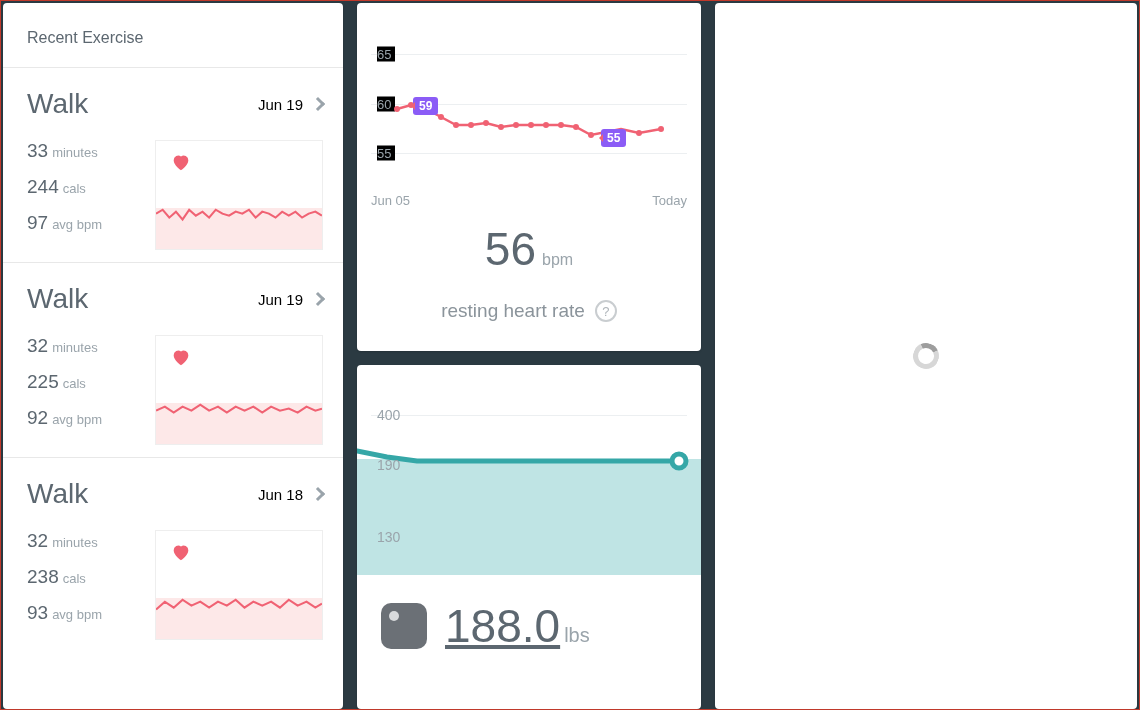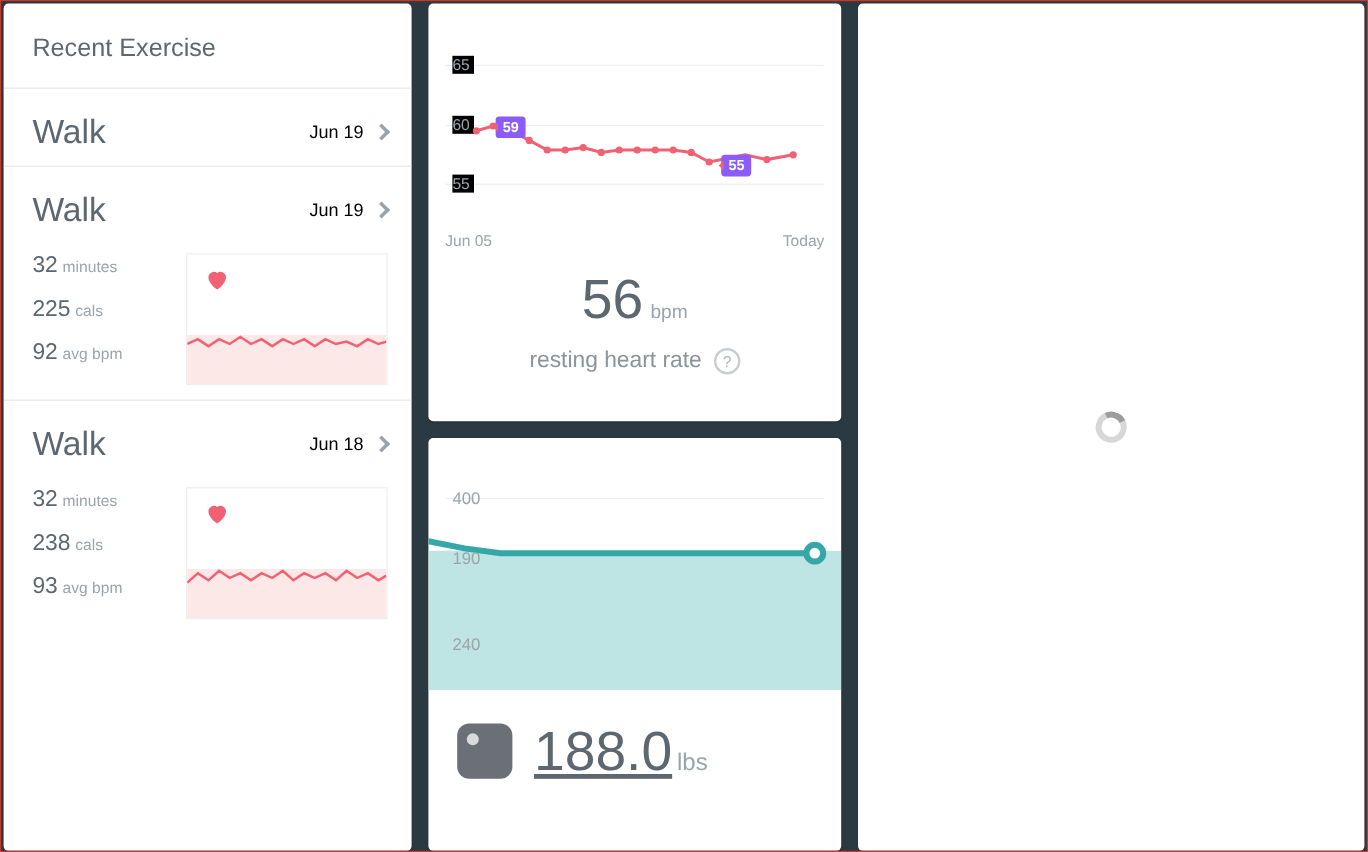--- a/index.html
+++ b/index.html
@@ -19,21 +19,21 @@
   .card {
     background: #fff;
     border-radius: 4px;
     overflow: hidden;
     box-shadow: 0 1px 2px rgba(0,0,0,.15);
   }
   
   .ex-card { height: 100%; display: flex; flex-direction: column; }
   .ex-title {
     padding: 26px 24px 20px 24px;
-    font-size: 21px; font-weight: 400; color: #5c6770;
+    font-size: 16px; font-weight: 400; color: #5c6770;
   }
   .ex-item { border-top: 1px solid #e8e8e8; padding: 20px 20px 12px 24px; }
   .ex-head {
     display: flex; align-items: center; justify-content: space-between;
     cursor: pointer;
   }
   .ex-type { font-size: 28px; font-weight: 300; color: #5c6770; }
   .ex-date { display: flex; align-items: center; gap: 10px; color: #000000; font-size: 15px; font-weight: 500; }
   .chev { width: 10px; height: 10px; border-top: 3px solid #9aa4ab; border-right: 3px solid #9aa4ab; transform: rotate(45deg); }
   .ex-body { display: flex; margin-top: 20px; gap: 18px; }
@@ -53,21 +53,21 @@
 
   
   .hr-card { height: 348px; position: relative; padding: 14px 0 0 0; }
   .hr-chart { position: relative; height: 170px; margin: 0 14px; }
   .grid-line { position: absolute; left: 0; right: 0; border-top: 1px solid #eceff1; }
   .grid-lbl { position: absolute; left: 6px; transform: translateY(-50%); font-size: 13px; color: #9aa4ab; background:#000000; padding-right:4px;}
   .hr-xaxis { display:flex; justify-content:space-between; font-size:13px; color:#9aa4ab; padding: 6px 14px 0 14px;}
   .hr-big { text-align:center; margin-top: 14px; }
   .hr-big .num { font-size: 46px; font-weight:300; color:#5c6770; }
   .hr-big .unit { font-size: 16px; color:#9aa4ab; margin-left:6px; }
-  .hr-sub { text-align:center; margin-top:14px; font-size:19px; color:#8b949b; display:flex; align-items:center; justify-content:center; gap:10px;}
+  .hr-sub { text-align:center; margin-top:24px; font-size:19px; color:#8b949b; display:flex; align-items:center; justify-content:center; gap:10px;}
   .qmark { width:22px; height:22px; border:2px solid #c9cdd0; border-radius:50%; display:inline-flex; align-items:center; justify-content:center; font-size:13px; color:#aeb4b9;}
   .callout {
     position:absolute; background:#8b5cf6; color:#fff; font-size:12px; font-weight:600;
     padding:2px 6px; border-radius:3px;
   }
   .callout::before{
     content:""; position:absolute; left:-6px; top:50%; transform:translateY(-50%);
     border:4px solid transparent; border-right-color:#f06273;
   }
 
@@ -97,20 +97,35 @@
   <div class="col col-left">
     <div class="card ex-card">
       <div class="ex-title">Recent Exercise</div>
 
       <div class="ex-item">
         <div class="ex-head">
           <div class="ex-type">Walk</div>
           <div class="ex-date">
             <span>Jun 19</span>
             <span class="chev"></span>
+          </div>
+        </div>
+        <div class="ex-body">
+          <div class="ex-stats">
+            <div class="stat-line"><span class="stat-val">33</span><span class="stat-unit">minutes</span></div>
+            <div class="stat-line"><span class="stat-val">244</span><span class="stat-unit">cals</span></div>
+            <div class="stat-line"><span class="stat-val">97</span><span class="stat-unit">avg bpm</span></div>
+          </div>
+          <div class="thumb">
+            <span class="heart"><svg viewBox="0 0 24 24">
+                  <path d="M12 21s-8-5.3-8-11a5 5 0 0 1 8-4 5 5 0 0 1 8 4c0 5.7-8 11-8 11z"></path>
+                </svg></span>
+            <svg class="spark" viewBox="0 0 150 110" preserveAspectRatio="none">
+                <polyline fill="none" stroke="#f06273" stroke-width="2" points="0,74 6,70 12,78 18,72 24,80 30,70 36,76 42,72 48,78 54,70 60,74 66,76 72,72 78,74 84,70 90,78 96,72 102,74 108,78 114,72 120,76 126,72 132,78 138,74 144,72 150,76"></polyline>
+              </svg>
           </div>
         </div>
       </div>
 
       <div class="ex-item">
         <div class="ex-head">
           <div class="ex-type">Walk</div>
           <div class="ex-date">
             <span>Jun 19</span>
             <span class="chev"></span>
@@ -211,21 +226,21 @@
       <div class="wt-chart">
         <div class="grid-line" style="top:16%; left:14px; right:14px"></div>
         <div class="grid-line" style="top:80%; left:14px; right:14px"></div>
         <div class="wt-area"></div>
         <svg viewBox="0 0 344 190" preserveAspectRatio="none" style="position:absolute;inset:0;width:100%;height:100%">
           <polyline fill="none" stroke="#35a7a7" stroke-width="5" stroke-linecap="round" points="0,66 30,72 60,76 100,76 160,76 220,76 280,76 322,76"></polyline>
           <circle cx="322" cy="76" r="7" fill="#fff" stroke="#35a7a7" stroke-width="5"></circle>
         </svg>
         <div class="wt-grid-lbl" style="top:16%">400</div>
         <div class="wt-grid-lbl" style="top:42%">190</div>
-        <div class="wt-grid-lbl" style="top:80%">240</div>
+        <div class="wt-grid-lbl" style="top:80%">130</div>
       </div>
       <div class="wt-bottom">
         <div class="scale-icon"></div>
         <div class="wt-big">
           <span class="num">188.0</span><span class="unit">lbs</span>
         </div>
       </div>
     </div>
   </div>
 

